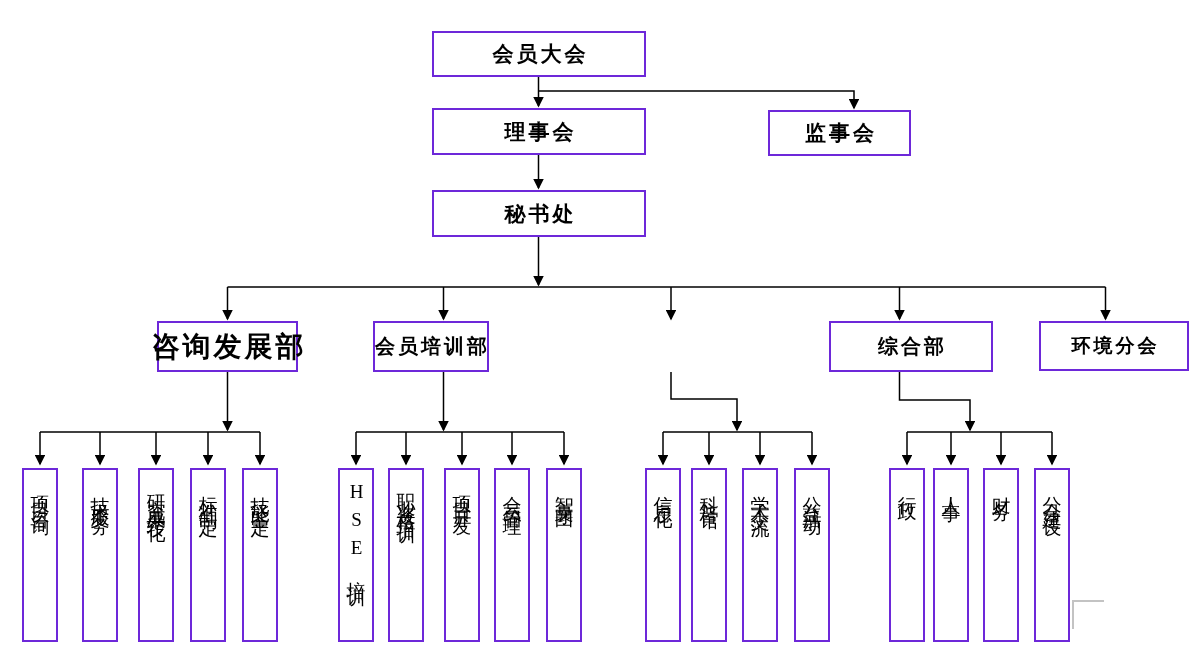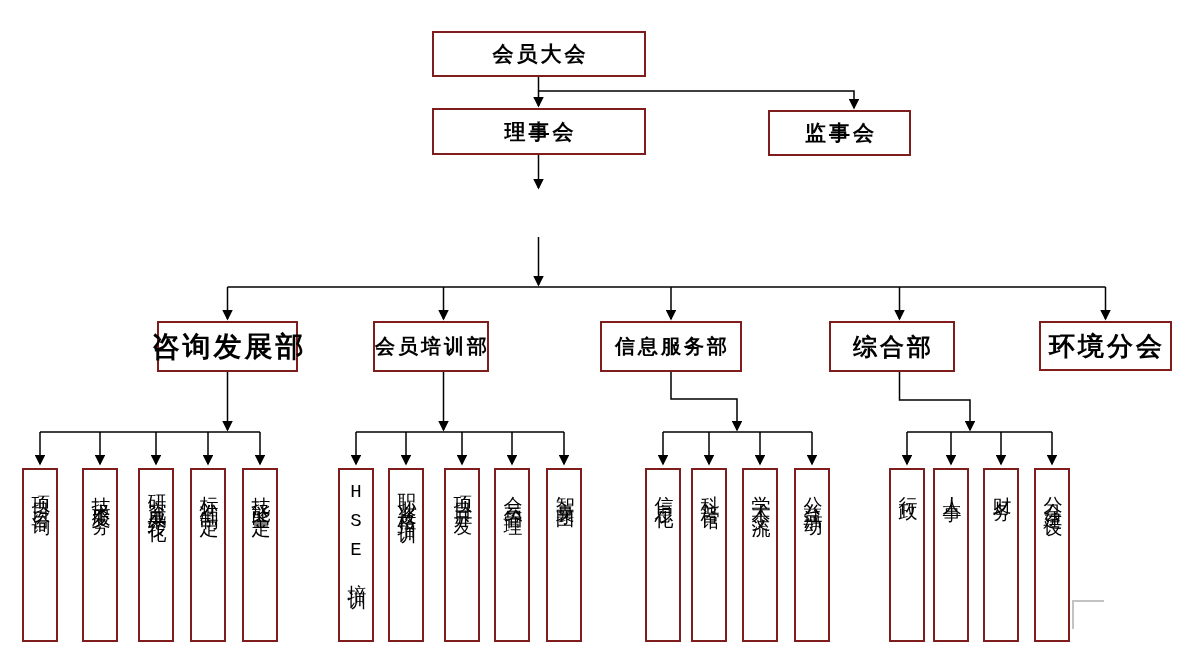--- a/index.html
+++ b/index.html
@@ -13,26 +13,25 @@
   }
   .connector-layer {
     position: absolute;
     left: 0; top: 0;
     width: 1190px; height: 657px;
   }
   .node {
     position: absolute;
     box-sizing: border-box;
     background: #ffffff;
-    border: 2px solid #7f1d1d;
+    border: 2px solid #6d28d9;
     color: #000000;
     display: flex;
     align-items: center;
     justify-content: center;
-    font-family: Liberation Mono, monospace;
   }
   .hbox {
     font-size: 21px;
     font-weight: bold;
     letter-spacing: 3px;
     text-indent: 3px; 
     white-space: nowrap;
   }
   .vbox {
     border-width: 2px;
@@ -104,26 +103,26 @@
     </g>
 
     <path d="M1073,629 L1073,601 L1104,601" stroke="#c3c3c3" stroke-width="2" fill="none"></path>
   </svg>
 
   <div class="node hbox" style="left:432px;top:31px;width:214px;height:46px">会员大会</div>
 
   <div class="node hbox" style="left:432px;top:108px;width:214px;height:47px">理事会</div>
   <div class="node hbox" style="left:768px;top:110px;width:143px;height:46px">监事会</div>
 
+  <div class="node hbox" style="left:432px;top:190px;width:214px;height:47px">秘书处</div>
 
   <div class="node hbox" style="left:157px;top:321px;width:141px;height:51px;font-size:28px">咨询发展部</div>
   <div class="node hbox" style="left:373px;top:321px;width:116px;height:51px;font-size:20px">会员培训部</div>
-  <div class="node hbox" style="left:600px;top:321px;width:142px;height:51px;font-size:20px">信息服务部</div>
-  <div class="node hbox" style="left:829px;top:321px;width:126px;height:51px;font-size:24px">综合部</div>
-  <div class="node hbox" style="left:1039px;top:321px;width:133px;height:50px;font-size:26px">环境分会</div>
+  <div class="node hbox" style="left:829px;top:321px;width:164px;height:51px;font-size:20px">综合部</div>
+  <div class="node hbox" style="left:1039px;top:321px;width:150px;height:50px;font-size:19px">环境分会</div>
 
   <div class="node vbox" style="left:22px;top:468px;width:36px;height:174px">项目咨询</div>
   <div class="node vbox" style="left:82px;top:468px;width:36px;height:174px">技术服务</div>
   <div class="node vbox" style="left:138px;top:468px;width:36px;height:174px;letter-spacing:6px;padding-top:9px">研究成果转化</div>
   <div class="node vbox" style="left:190px;top:468px;width:36px;height:174px">标准制定</div>
   <div class="node vbox" style="left:242px;top:468px;width:36px;height:174px">技能鉴定</div>
 
   <div class="node vbox" style="left:338px;top:468px;width:36px;height:174px">HSE培训</div>
   <div class="node vbox" style="left:388px;top:468px;width:36px;height:174px;letter-spacing:6px;padding-top:9px">职业资格培训</div>
   <div class="node vbox" style="left:444px;top:468px;width:36px;height:174px">项目开发</div>

